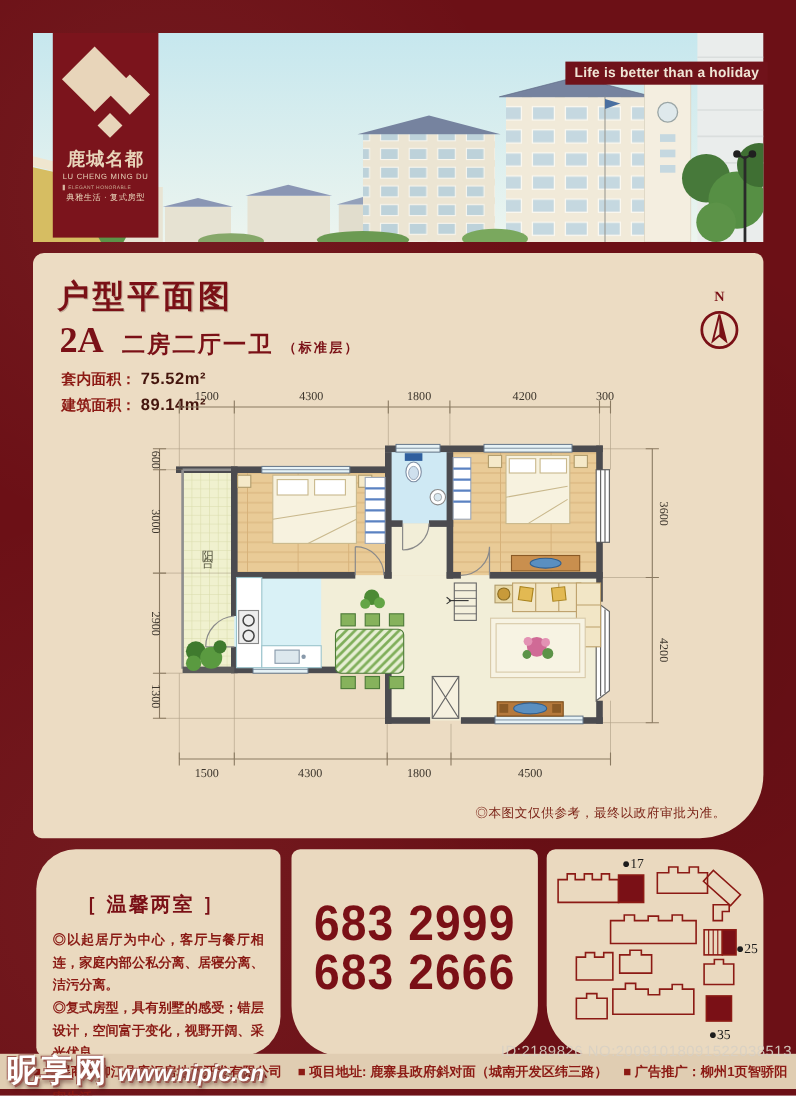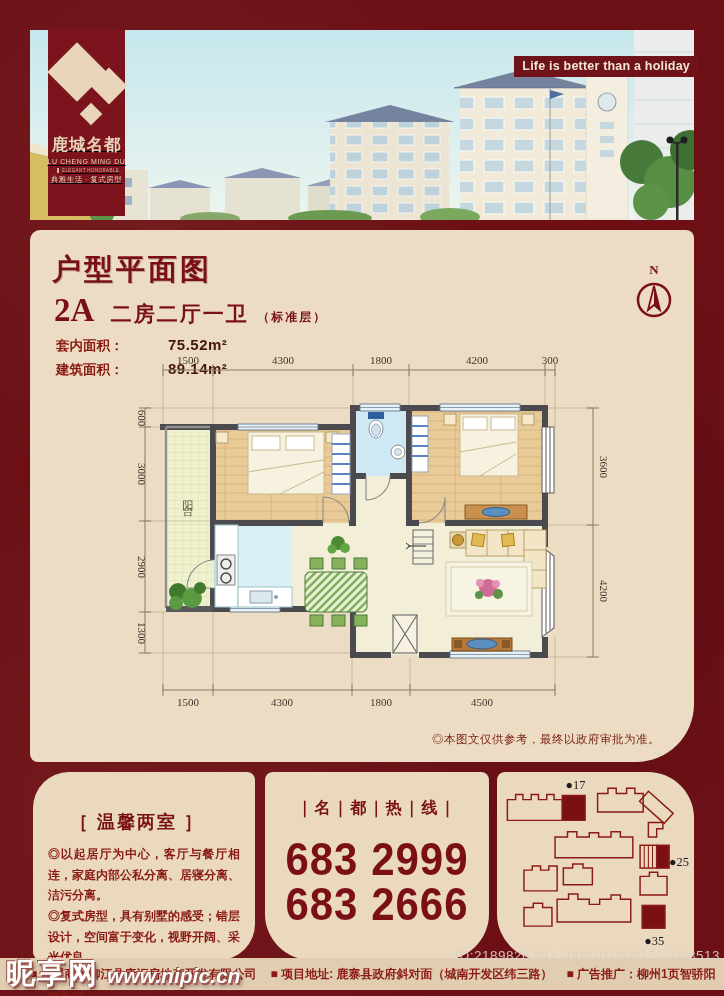--- a/index.html
+++ b/index.html
@@ -7,40 +7,40 @@
   .page{position:relative;width:724px;height:996px;overflow:hidden;
     background-color:#6c1016;
     background-image:
       radial-gradient(circle at 22% 18%, rgba(255,225,205,0.06), transparent 32%),
       radial-gradient(circle at 78% 55%, rgba(0,0,0,0.14), transparent 42%),
       radial-gradient(circle at 18% 82%, rgba(255,225,205,0.05), transparent 36%);}
   .photo{position:absolute;left:30px;top:30px;width:664px;height:190px;overflow:visible;}
   .photo svg{display:block;}
   .slogan{position:absolute;top:26px;right:-4px;background:#70121a;color:#f0e6d6;
     font-size:12.5px;font-weight:bold;padding:3px 8px 4px 8px;letter-spacing:0.2px;}
-  .logo-box{position:absolute;left:48px;top:30px;width:77px;height:186px;background:#7b141c;
-    display:flex;flex-direction:column;align-items:center;padding-top:6px;box-sizing:border-box;text-decoration:underline;}
+  .logo-box{position:absolute;left:48px;top:30px;width:96px;height:186px;background:#7b141c;
+    display:flex;flex-direction:column;align-items:center;padding-top:6px;box-sizing:border-box;}
   .logo-cn{color:#e8d5ba;font-size:16.5px;font-weight:bold;letter-spacing:1px;margin-top:2px;white-space:nowrap;}
   .logo-en{color:#e8d5ba;font-size:7px;letter-spacing:0.6px;margin-top:2px;white-space:nowrap;}
   .logo-sub{color:#d8c3a6;font-size:4.5px;letter-spacing:0.4px;margin-top:3px;opacity:.85;
     border-left:2px solid #e8d5ba;padding-left:3px;align-self:flex-start;margin-left:9px;}
   .logo-tag{color:#e8d5ba;font-size:7.5px;margin-top:2px;letter-spacing:0.5px;white-space:nowrap;
     font-family:"Liberation Serif",serif;}
   .panel{position:absolute;background:#ecdcc3;}
   .main-panel{left:30px;top:230px;width:664px;height:532px;border-radius:10px 8px 58px 8px;}
   .panel-title{position:absolute;left:22px;top:20px;font-size:29px;font-weight:bold;color:#7a1016;
     letter-spacing:3px;text-shadow:1px 1px 0 rgba(60,10,10,0.25);}
   .unit-line{position:absolute;left:24px;top:62px;white-space:nowrap;text-align:center;}
   .unit-code{font-family:"Liberation Serif",serif;font-size:33px;font-weight:bold;color:#7a1016;}
   .unit-type{font-size:21px;font-weight:bold;color:#7a1016;margin-left:12px;letter-spacing:2px;}
   .unit-note{font-size:12px;font-weight:bold;color:#7a1016;margin-left:4px;letter-spacing:2px;}
   .area-line{position:absolute;left:26px;white-space:nowrap;}
   .area-line.a1{top:106px;} .area-line.a2{top:130px;}
   .area-label{font-size:13.5px;font-weight:bold;color:#8c1a14;}
-  .area-value{font-size:15px;font-weight:bold;color:#44150d;letter-spacing:0.5px;margin-left:40px;}
+  .area-value{font-size:15px;font-weight:bold;color:#44150d;letter-spacing:0.5px;}
   .compass{position:absolute;right:18px;top:30px;}
   .plan-svg{position:absolute;left:80px;top:110px;}
   .balcony-label{position:absolute;left:150px;top:262px;writing-mode:vertical-rl;
     font-size:11px;color:#55553f;letter-spacing:4px;}
   .disclaimer{position:absolute;right:34px;top:502px;font-size:11.5px;color:#7c2418;letter-spacing:0.5px;}
   .box-left{left:33px;top:772px;width:222px;height:188px;border-radius:36px 8px 36px 8px;
     padding:34px 15px;box-sizing:border-box;background:#ead9bf;}
   .hl-title{font-size:18px;font-weight:bold;color:#7a1016;letter-spacing:2px;margin:4px 0 10px 22px;}
   .hl-b{font-size:12px;color:#8a1a14;line-height:1.72;margin:0;text-align:justify;font-weight:bold;}
   .box-mid{left:265px;top:772px;width:224px;height:188px;border-radius:8px 8px 46px 46px;
@@ -392,21 +392,20 @@
   </div>
 
   <div class="panel box-left">
     <div class="hl-title">［ 温馨两室 ］</div>
     <p class="hl-b">◎以起居厅为中心，客厅与餐厅相连，家庭内部公私分离、居寝分离、洁污分离。</p>
     <p class="hl-b">◎复式房型，具有别墅的感受；错层设计，空间富于变化，视野开阔、采光优良。</p>
     <p class="hl-b">◎又有宽畅主卧室充分保证主人的私密生活。</p>
   </div>
 
   <div class="panel box-mid">
-    <div class="hot-label">｜名｜都｜热｜线｜</div>
     <div class="phone p1">683 2999</div>
     <div class="phone">683 2666</div>
   </div>
 
   <div class="panel box-right">
     <svg width="197" height="188" viewBox="0 0 190 180">
       <g stroke="#8c1a14" stroke-width="1.4" fill="none">
         <path d="M10,26 h8 v-5 h7 v5 h8 v-5 h7 v5 h8 v-5 h7 v5 h8 v20 h-53 z"></path>
         <path d="M63,22 h22 v24 h-22 z" fill="#7a1016"></path>
         <path d="M97,20 h10 v-5 h8 v5 h10 v-5 h8 v5 h8 v18 h-44 z"></path>

